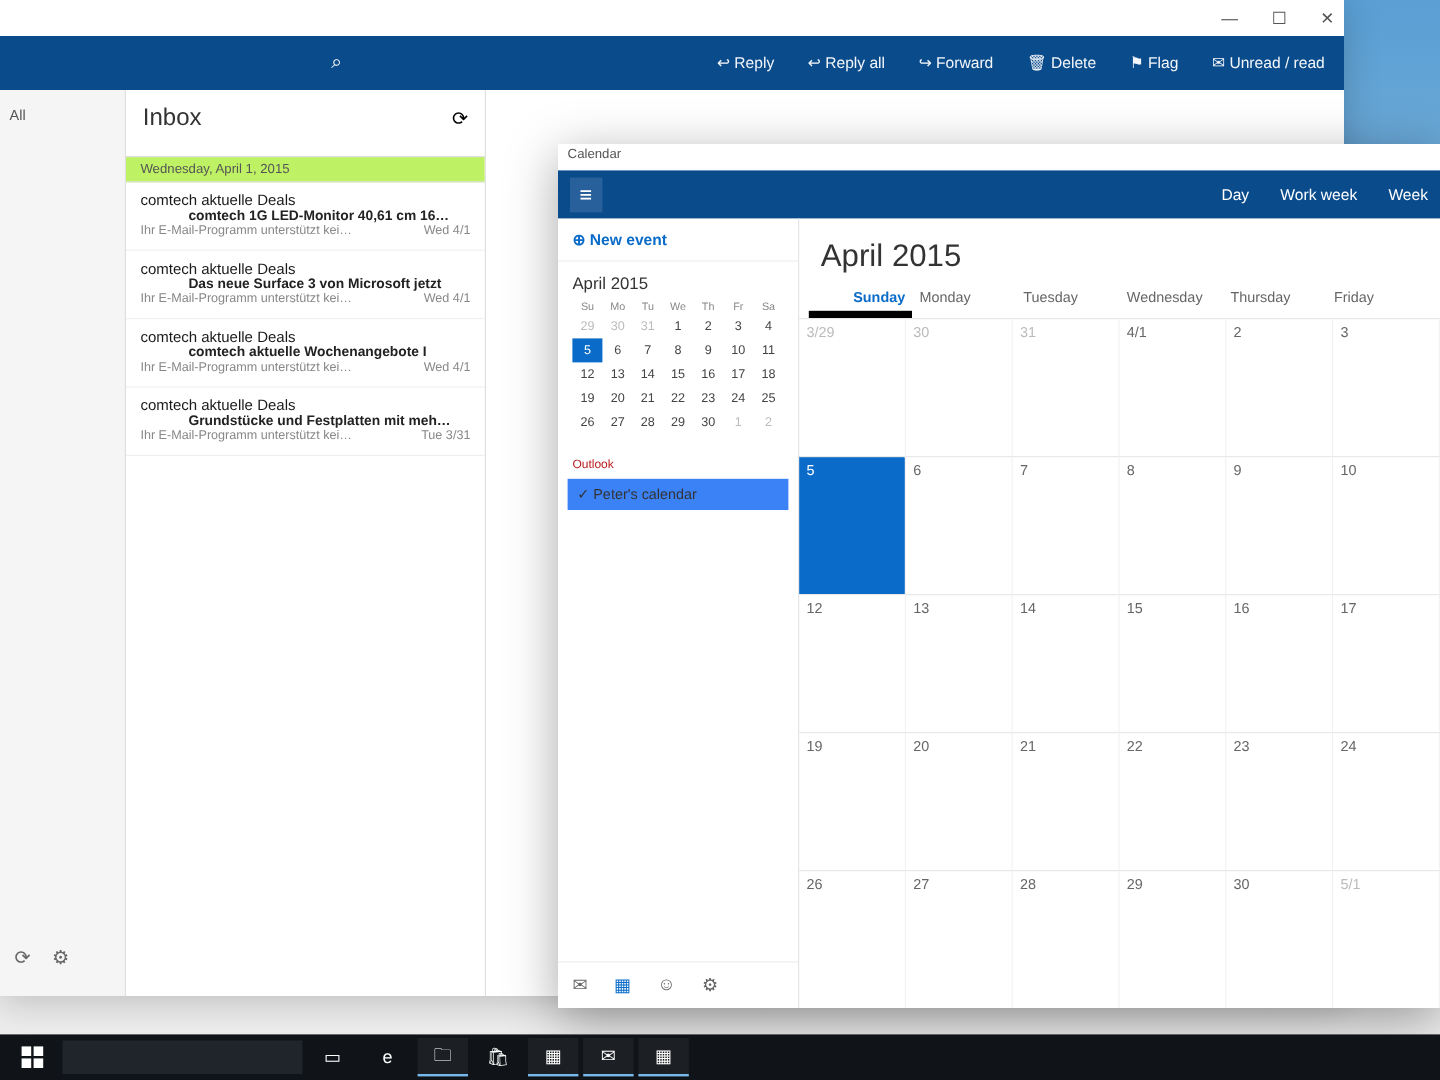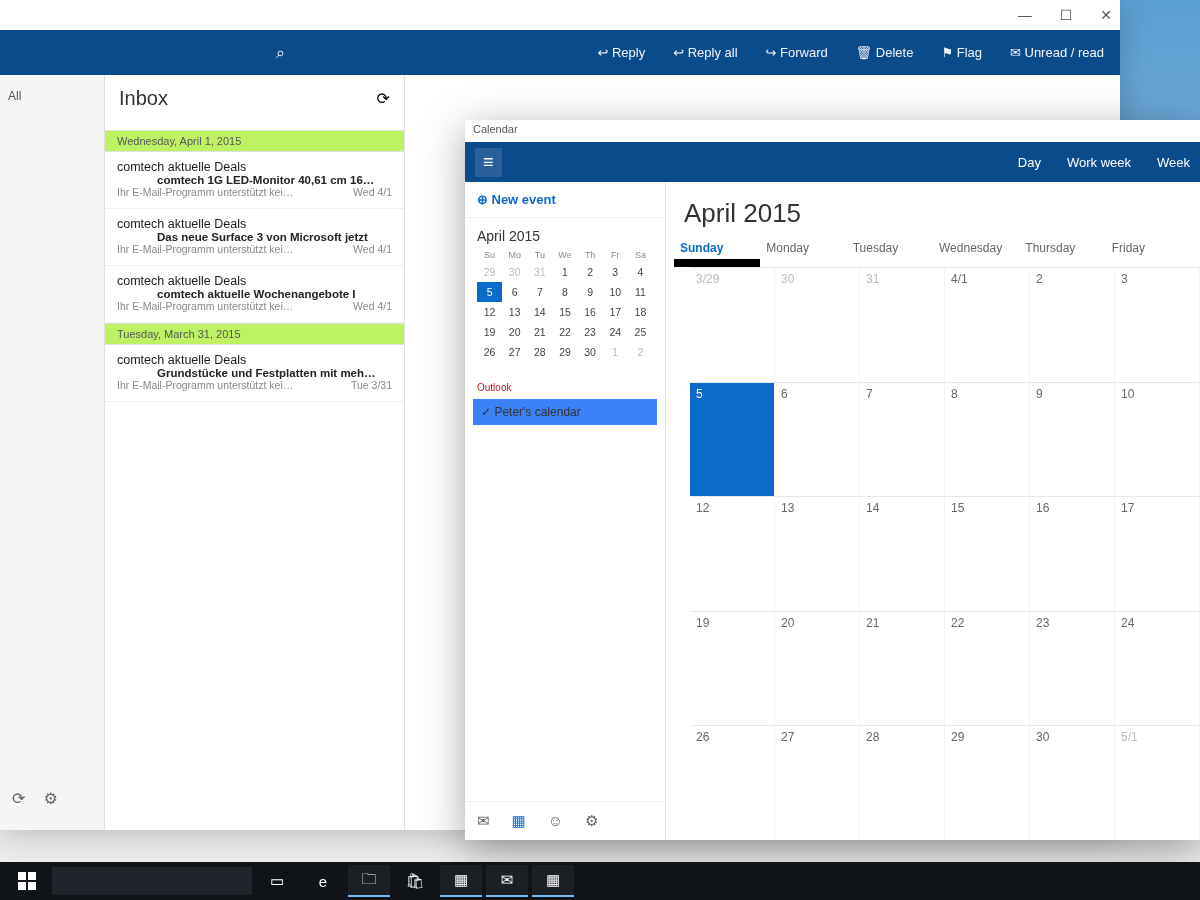--- a/index.html
+++ b/index.html
@@ -51,22 +51,22 @@
   .cal-accounts { padding: 10px 12px 6px; font-size: 10px; color: #b91c1c; }
   .cal-entry { margin: 0 8px; padding: 6px 8px; background: #3b82f6; font-size: 12px; color: #333; }
   .cal-side-spacer { flex: 1; }
   .cal-side-icons { display: flex; gap: 22px; padding: 10px 12px; color: #666; font-size: 15px; border-top: 1px solid #eee; }
   .cal-side-icons .active { color: #0a6cc8; }
 
   .cal-main { flex: 1; display: flex; flex-direction: column; }
   .cal-main-head { padding: 16px 18px 8px; font-size: 26px; font-weight: 300; color: #333; }
   .cal-dow { display: grid; grid-template-columns: repeat(6,1fr); padding: 0 8px; font-size: 12px; color: #666; }
   .cal-dow span { padding: 4px 6px; }
-  .cal-dow .today { color: #0a6cc8; border-bottom: 8px solid #000000; font-weight: 600; }
-  .cal-grid { flex: 1; display: grid; grid-template-columns: repeat(6,1fr); grid-template-rows: repeat(5,1fr); margin-left: 24px; }
+  .cal-dow .today { color: #0a6cc8; border-bottom: 6px solid #000000; font-weight: 600; text-align: right; }
+  .cal-grid { flex: 1; display: grid; grid-template-columns: repeat(6,1fr); grid-template-rows: repeat(5,1fr); }
   .cal-cell { border-top: 1px solid #e8e8e8; border-right: 1px solid #f2f2f2; padding: 4px 6px; font-size: 12px; color: #666; }
   .cal-cell.selected { background: #0a6cc8; color: #fff; }
   .cal-cell.dim { color: #bbb; }
 
   
   .taskbar { position: absolute; bottom: 0; left: 0; width: 100%; height: 38px; background: #101418; display: flex; align-items: center; padding: 0 6px; gap: 4px; }
   .tb-item { width: 42px; height: 32px; display: flex; align-items: center; justify-content: center; color: #fff; font-size: 15px; }
   .tb-item.running { border-bottom: 2px solid #76b9ed; background: rgba(255,255,255,.05); }
   .tb-search { width: 200px; height: 28px; background: #1f252b; }
   .win-logo { display: grid; grid-template-columns: 1fr 1fr; grid-template-rows: 1fr 1fr; width: 18px; height: 18px; gap: 2px; }
@@ -127,21 +127,20 @@
             </div>
           </div>
           <div class="mail-item">
             <div class="from">comtech aktuelle Deals</div>
       <div class="subj">comtech aktuelle Wochenangebote I</div>
       <div class="prev">
               <span>Ihr E-Mail-Programm unterstützt kei…</span>
               <span class="time">Wed 4/1</span>
             </div>
           </div>
-          <div class="group-header">Tuesday, March 31, 2015</div>
           <div class="mail-item">
             <div class="from">comtech aktuelle Deals</div>
       <div class="subj">Grundstücke und Festplatten mit meh…</div>
       <div class="prev">
               <span>Ihr E-Mail-Programm unterstützt kei…</span>
               <span class="time">Tue 3/31</span>
             </div>
           </div>
         </div>
     </div>

